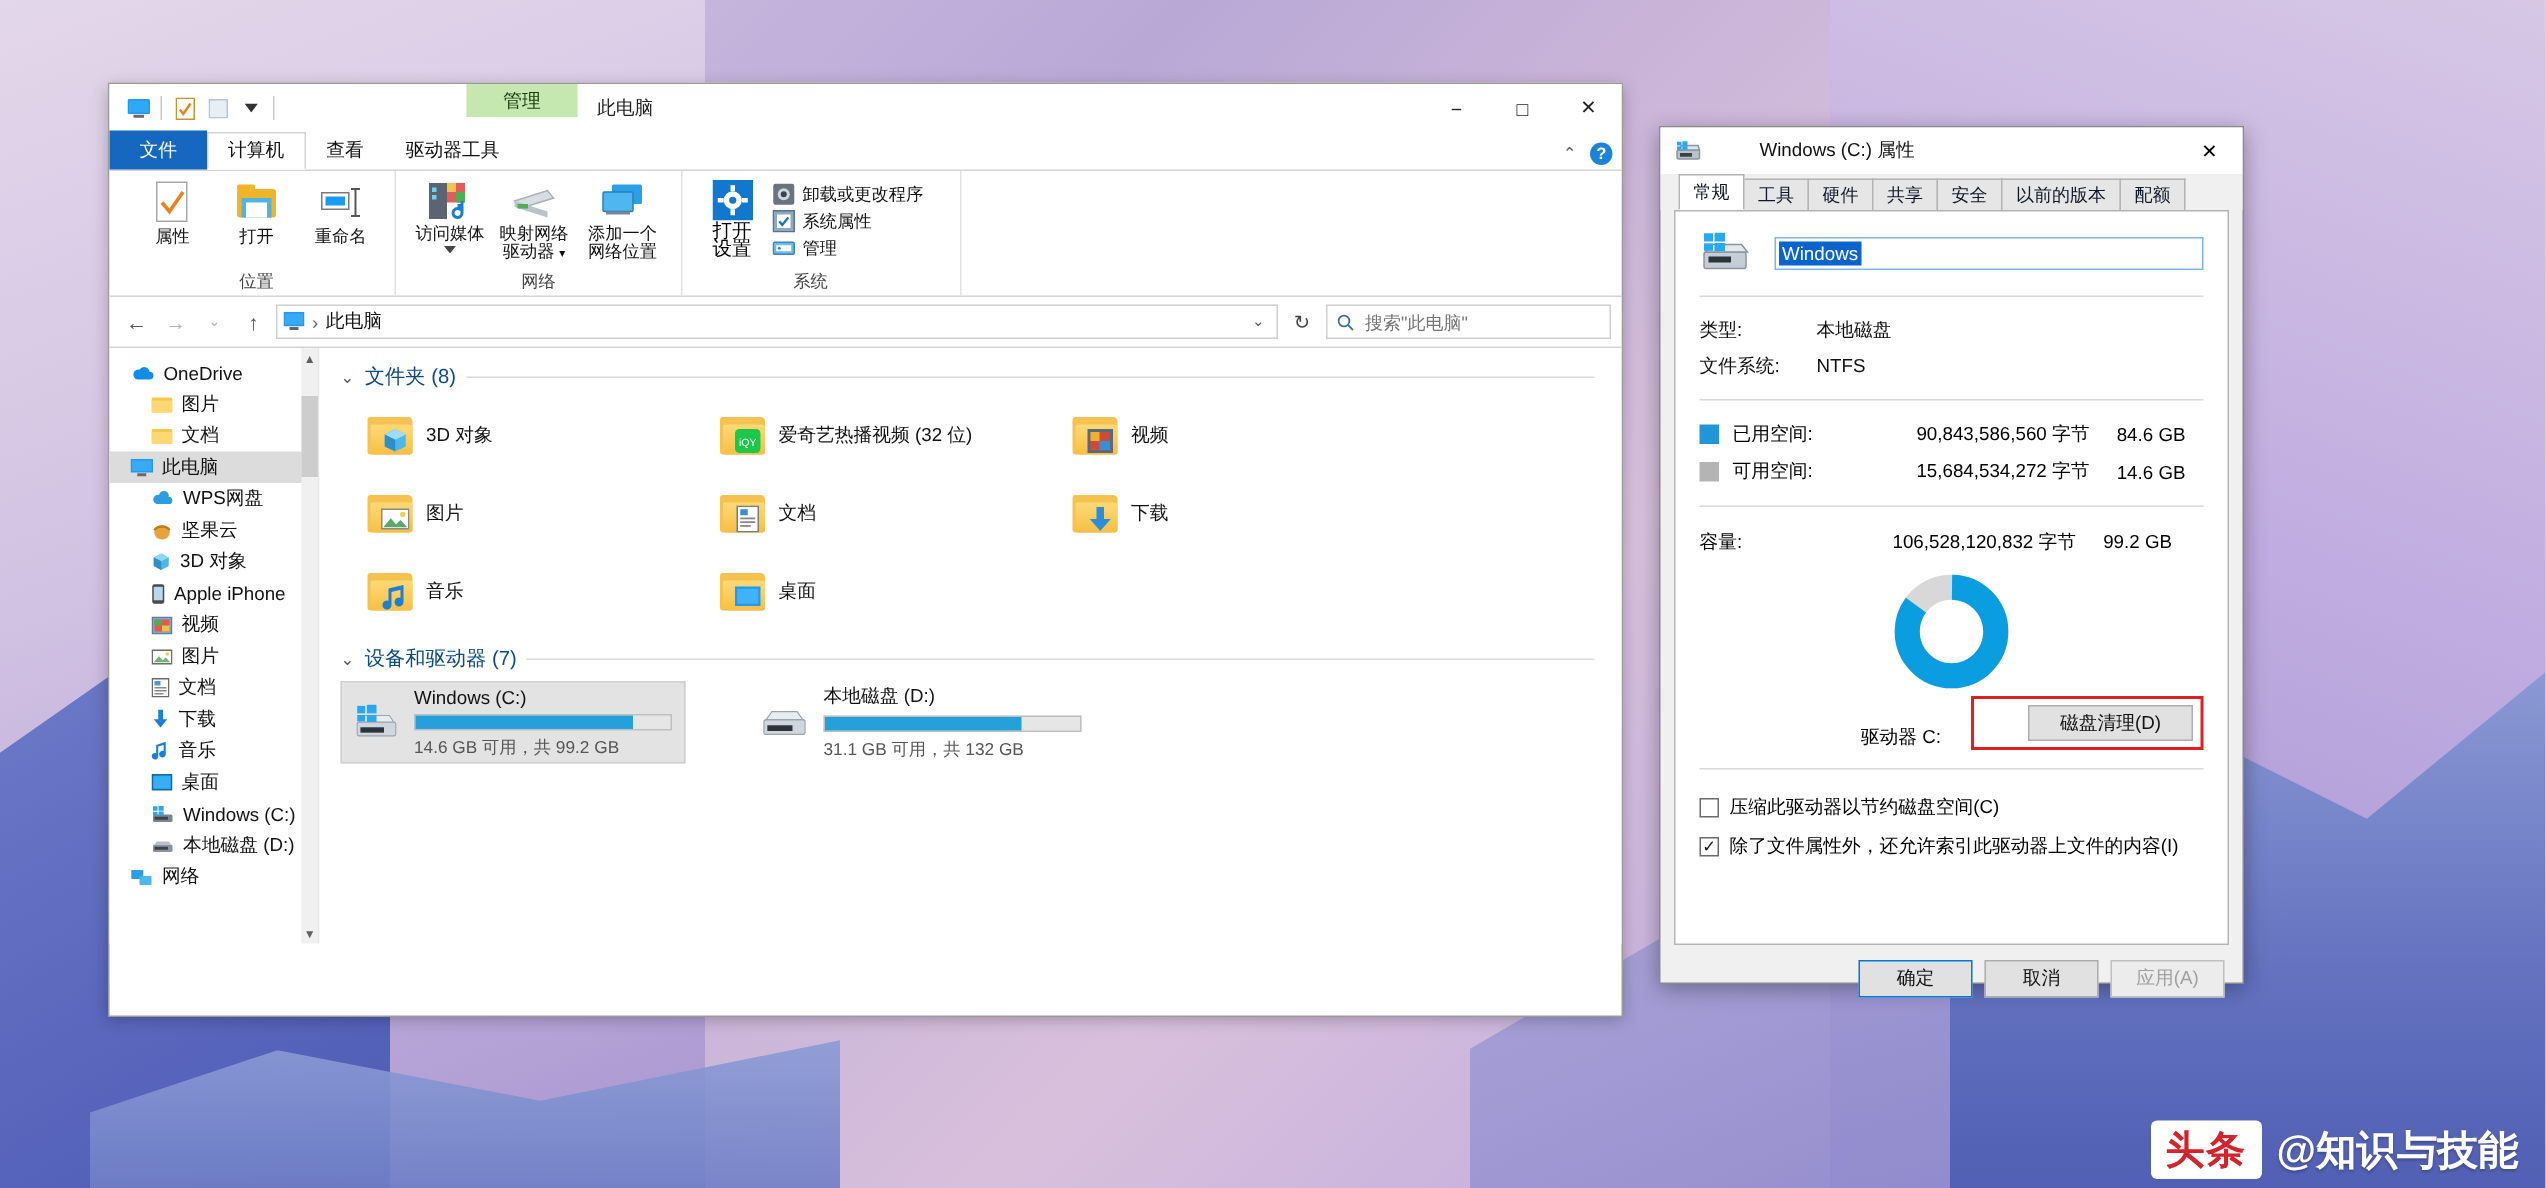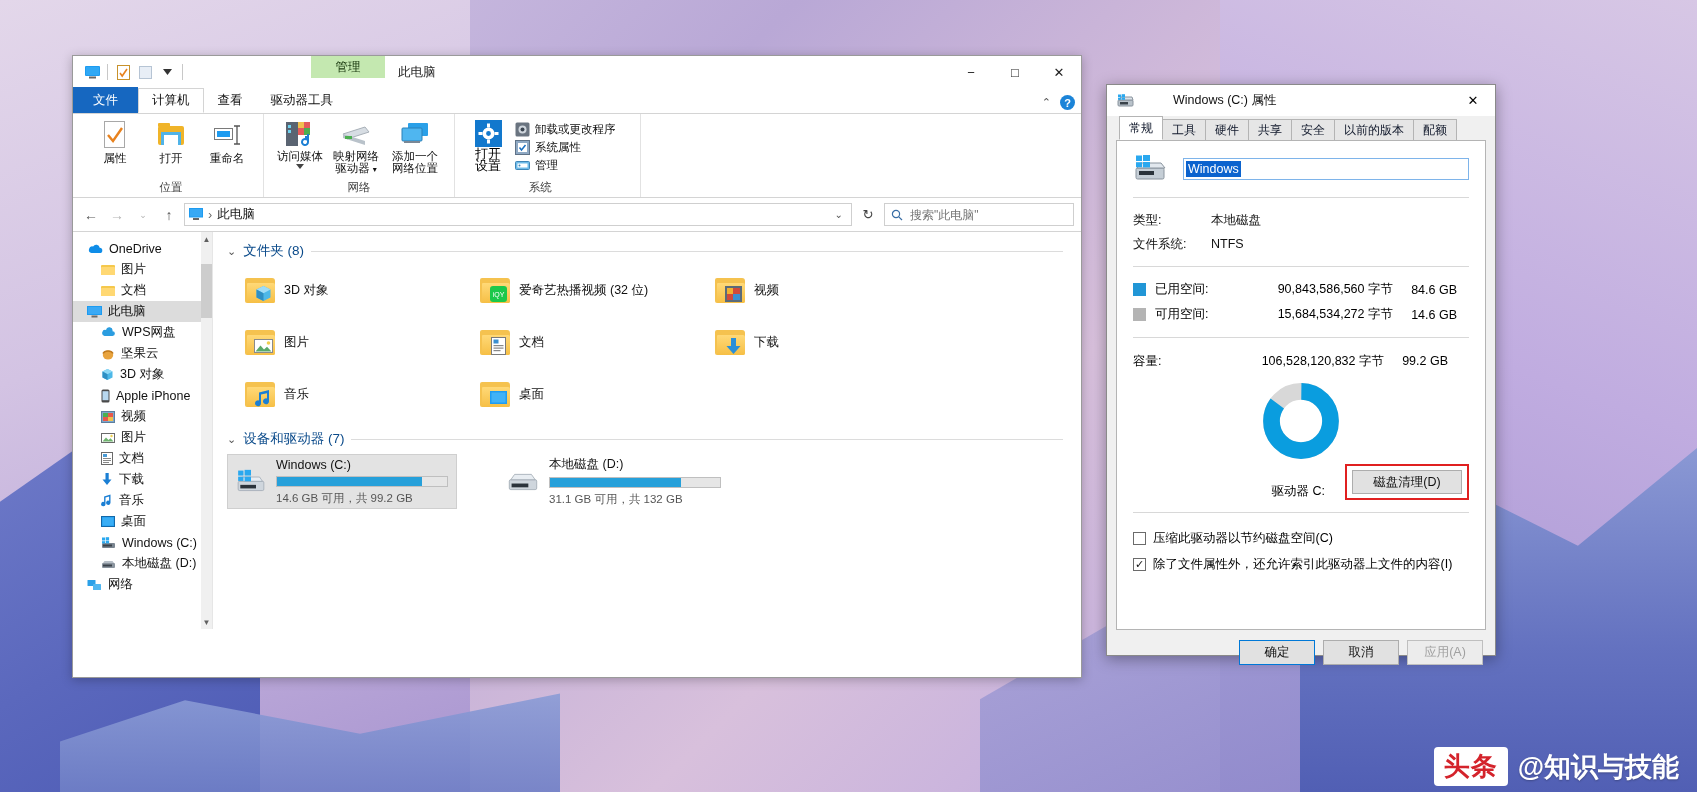--- a/index.html
+++ b/index.html
@@ -761,21 +761,21 @@
     <div class="donut-wrap">
       <svg width="78" height="78" viewBox="0 0 42 42">
         <circle cx="21" cy="21" r="15.9" fill="none" stroke="#d8d8d8" stroke-width="9"></circle>
         <circle cx="21" cy="21" r="15.9" fill="none" stroke="#0a9ddf" stroke-width="9" stroke-dasharray="85 15" stroke-dashoffset="25" transform="rotate(0 21 21)"></circle>
       </svg>
     </div>
 
     <div class="cleanup-row">
       <span class="drive-c">驱动器 C:</span>
       <span class="redbox">
-        <button class="btn" style="width:110px;">磁盘清理(D)</button>
+        <button class="btn" style="width:110px;margin-left:31px;">磁盘清理(D)</button>
       </span>
     </div>
 
     <div class="hr" style="margin-top:12px;"></div>
 
     <div class="chk-row" style="margin-top:12px;">
       <span class="chk"></span>
       <span>压缩此驱动器以节约磁盘空间(C)</span>
     </div>
     <div class="chk-row">

